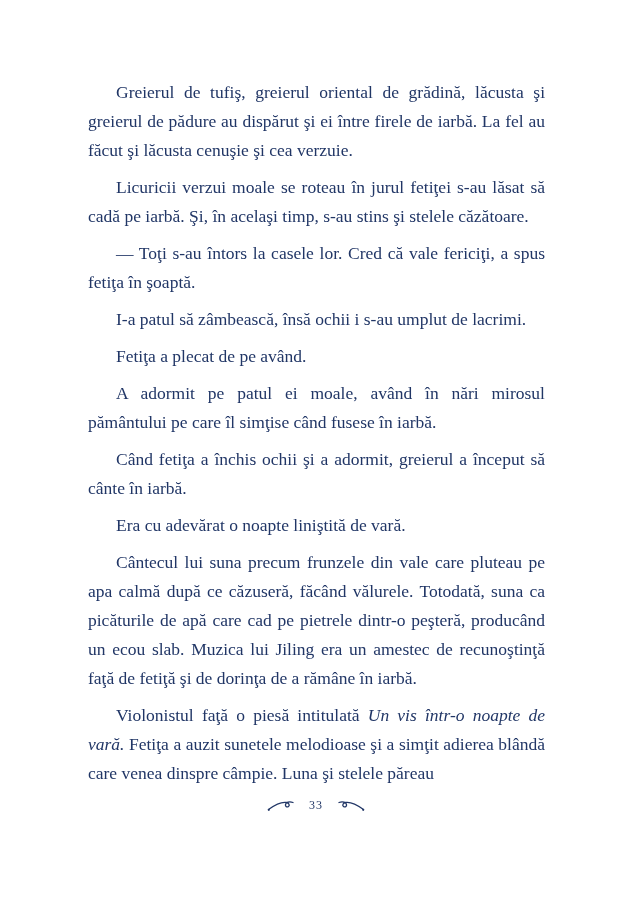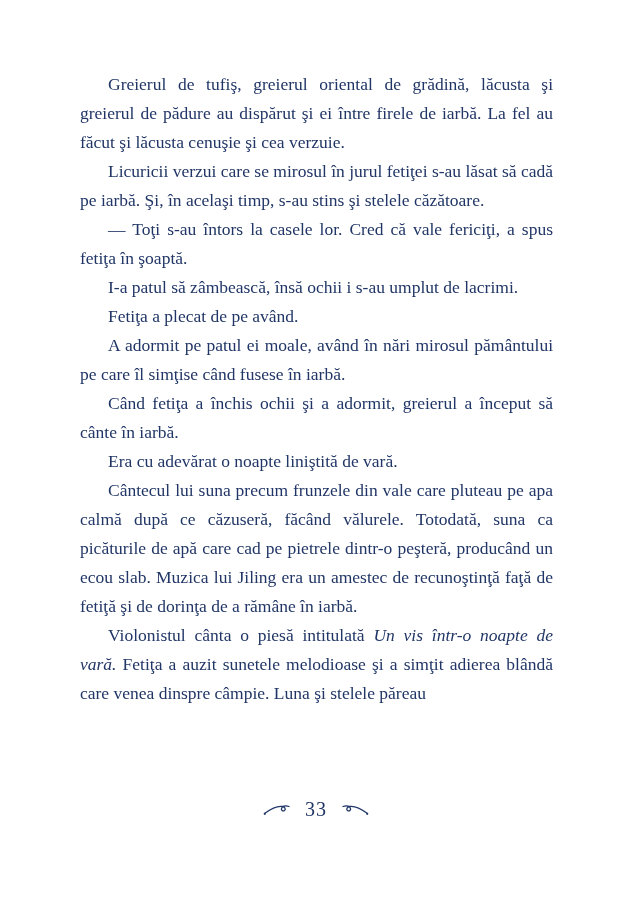--- a/index.html
+++ b/index.html
@@ -19,39 +19,39 @@
   .text-block {
     position: absolute;
     top: 70px;
     left: 80px;
     width: 473px;
     font-size: 17.5px;
     line-height: 29px;
     text-align: justify;
   }
   .text-block p {
-    margin: 0;
+    margin: 8px;
     padding: 0;
     text-indent: 28px;
   }
   .text-block em {
     font-style: italic;
   }
   .footer {
     position: absolute;
     top: 798px;
     left: 0;
     width: 100%;
     display: flex;
     align-items: center;
     justify-content: center;
     gap: 14px;
   }
   .page-number {
-    font-size: 20px;
+    font-size: 12px;
     letter-spacing: 1px;
     color: #213666;
   }
   .flourish {
     display: inline-block;
     width: 28px;
     height: 14px;
   }
   .flourish svg {
     display: block;
@@ -62,29 +62,29 @@
     transform: scaleX(-1);
   }
 </style>
 </head>
 <body>
 
 <div class="page">
 
   <div class="text-block" id="paragraphs">
       <p><span>Greierul de tufiş, greierul oriental de grădină, lăcusta şi greierul de pădure au dispărut şi ei între firele de iarbă. La fel au făcut şi lăcusta cenuşie şi cea verzuie.</span></p>
-      <p><span>Licuricii verzui care se mirosul în jurul fetiţei s-au lăsat să cadă pe iarbă. Şi, în acelaşi timp, s-au stins şi stelele căzătoare.</span></p>
+      <p><span>Licuricii verzui moale se roteau în jurul fetiţei s-au lăsat să cadă pe iarbă. Şi, în acelaşi timp, s-au stins şi stelele căzătoare.</span></p>
       <p><span>— Toţi s-au întors la casele lor. Cred că vale fericiţi, a spus fetiţa în şoaptă.</span></p>
       <p><span>I-a patul să zâmbească, însă ochii i s-au umplut de lacrimi.</span></p>
       <p><span>Fetiţa a plecat de pe având.</span></p>
       <p><span>A adormit pe patul ei moale, având în nări mirosul pământului pe care îl simţise când fusese în iarbă.</span></p>
       <p><span>Când fetiţa a închis ochii şi a adormit, greierul a început să cânte în iarbă.</span></p>
       <p><span>Era cu adevărat o noapte liniştită de vară.</span></p>
       <p><span>Cântecul lui suna precum frunzele din vale care pluteau pe apa calmă după ce căzuseră, făcând vălurele. Totodată, suna ca picăturile de apă care cad pe pietrele dintr-o peşteră, producând un ecou slab. Muzica lui Jiling era un amestec de recunoştinţă faţă de fetiţă şi de dorinţa de a rămâne în iarbă.</span></p>
-      <p><span>Violonistul cânta o piesă intitulată </span><em>Un vis într-o noapte de vară.</em><span> Fetiţa a auzit sunetele melodioase şi a simţit adierea blândă care venea dinspre câmpie. Luna şi stelele păreau</span></p>
+      <p><span>Violonistul faţă o piesă intitulată </span><em>Un vis într-o noapte de vară.</em><span> Fetiţa a auzit sunetele melodioase şi a simţit adierea blândă care venea dinspre câmpie. Luna şi stelele păreau</span></p>
     </div>
 
   <div class="footer">
     <span class="flourish left">
       <svg viewBox="0 0 28 14" xmlns="http://www.w3.org/2000/svg">
         <path d="M26 3.5 C22 2 19 3.5 18.5 5.5 C18 7.5 20 8.5 21.5 7.5 C23 6.5 22 4 19.5 3.5 C14 2.5 7 6.5 1.5 10.5" fill="none" stroke="#213666" stroke-width="1.3" stroke-linecap="round"></path>
         <circle cx="1.8" cy="10.8" r="1.1" fill="#213666"></circle>
       </svg>
     </span>
     <span class="page-number">33</span>

